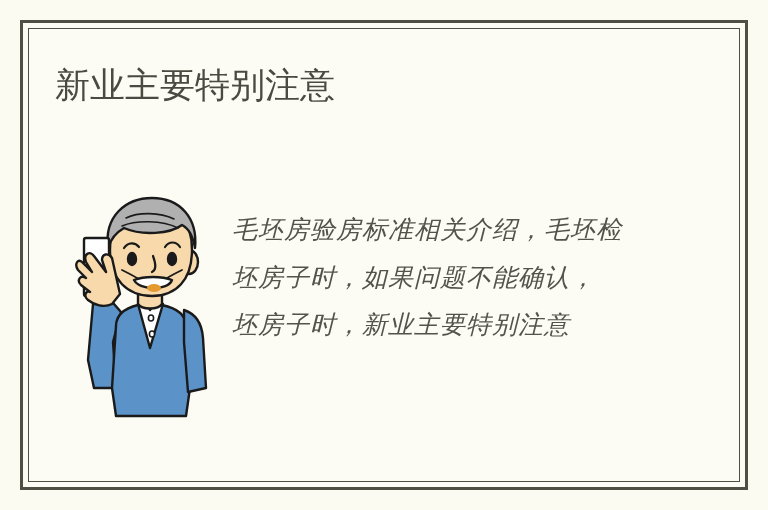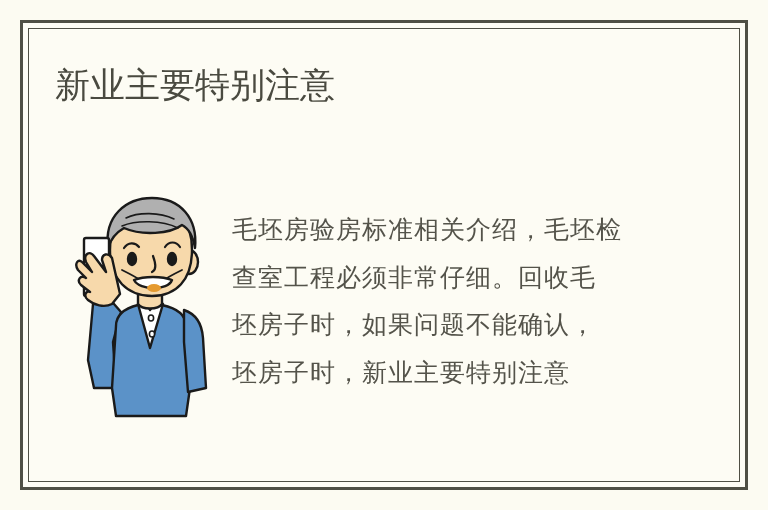--- a/index.html
+++ b/index.html
@@ -84,20 +84,21 @@
     position: absolute;
     left: 184px;
     top: 14px;
     width: 432px;
   }
   .body-line {
     font-size: 25px;
     line-height: 47.5px;
     color: #54534a;
     font-family: "DejaVu Serif", "Liberation Serif", serif;
+    font-style: italic;
     white-space: nowrap;
     letter-spacing: 1px;
   }
 </style>
 </head>
 <body>
 
 <div id="card">
 
   <div class="frame-outer"></div>
@@ -180,19 +181,18 @@
                    L 30 64
                    C 26 58, 19 62, 22 70
                    L 28 80 Z" fill="#f7d9ab"></path>
 
         </g>
       </svg>
     </div>
 
     <div class="body-text">
       <div class="body-line">毛坯房验房标准相关介绍，毛坯检</div>
-      <div class="body-line">查室工程必须非常仔细。回收毛</div>
       <div class="body-line">坯房子时，如果问题不能确认，</div>
       <div class="body-line">坯房子时，新业主要特别注意</div>
     </div>
 
   </div>
 </div>
 
 </body></html>

